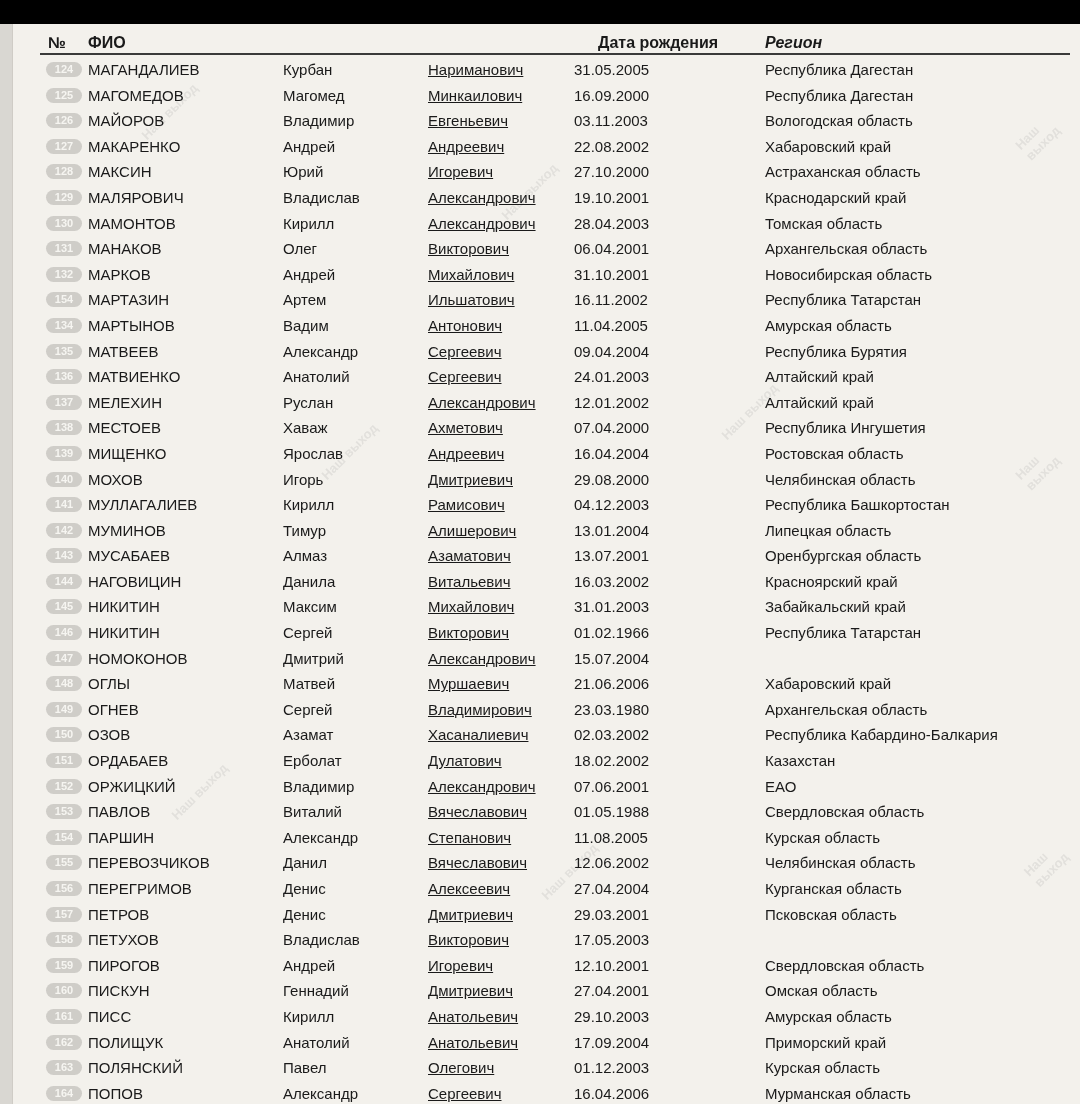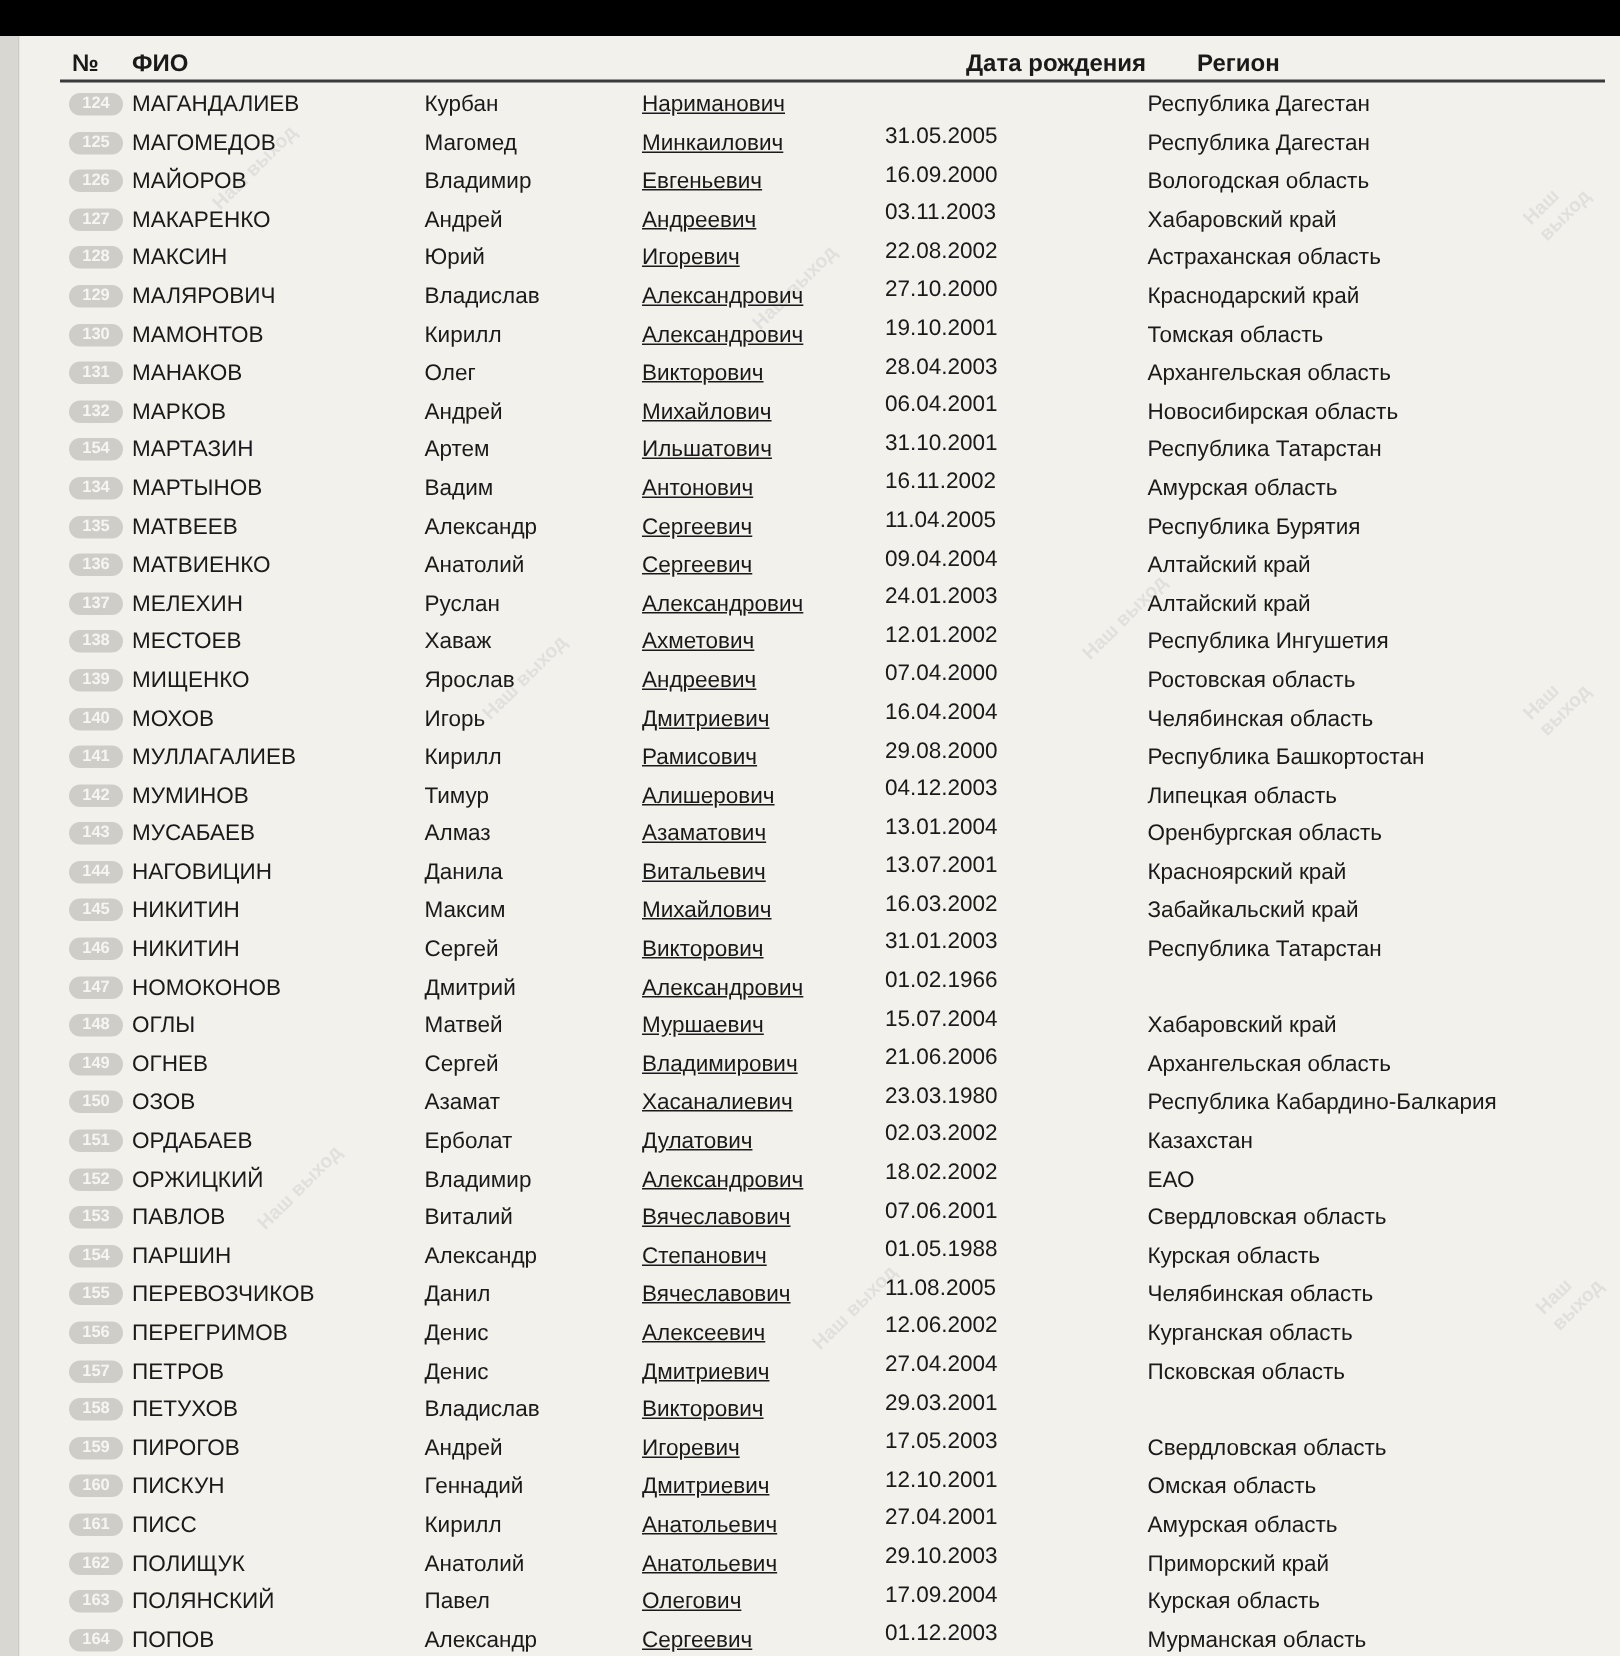--- a/index.html
+++ b/index.html
@@ -14,35 +14,35 @@
   .leftstrip { position: absolute; left: 0; top: 24px; width: 12px; height: 1080px; background: #d9d7d2; border-right: 1px solid #cfccc6; }
   .page { position: absolute; left: 13px; top: 24px; right: 0; bottom: 0; background: #f3f1ec; }
   .watermark { position: absolute; font-size: 13px; color: rgba(150,150,150,0.18); transform: rotate(-45deg); font-weight: bold; pointer-events: none; }
   .header {
     position: absolute; top: 8px; left: 0; width: 1045px; height: 22px;
     font-weight: bold; font-size: 16px;
   }
   .header span { position: absolute; top: 2px; }
   .h-num { left: 35px; }
   .h-fio { left: 75px; }
-  .h-dob { left: 585px; margin-left: 46px; }
-  .h-region { left: 785px; }
+  .h-dob { left: 585px; }
+  .h-region { left: 752px; font-style: italic; }
   .header-line { position: absolute; top: 29px; left: 27px; width: 1030px; height: 2px; background: #3a3a3a; }
   .rows { position: absolute; top: 34px; left: 0; width: 1067px; }
   .row { position: relative; height: 25.6px; font-size: 15px; }
   .row span { position: absolute; top: 3px; white-space: nowrap; }
   .badge {
     left: 33px; top: 4px !important; width: 36px; height: 15px; line-height: 15px;
     background: #cfcdc8; border-radius: 8px; color: #f6f5f1; font-size: 11px;
     text-align: center; font-weight: bold;
   }
   .c-last { left: 75px; font-weight: normal; text-transform: uppercase; }
   .c-first { left: 270px; }
   .c-middle { left: 415px; text-decoration: underline; }
-  .c-dob { left: 577px; margin-top: 21px; }
+  .c-dob { left: 561px; }
   .c-region { left: 752px; }
 </style>
 </head>
 <body>
 
 <div class="topbar"></div>
 <div class="leftstrip"></div>
 
 <div class="page">
   <div class="watermark" style="left:120px;top:80px;">Наш выход</div>

